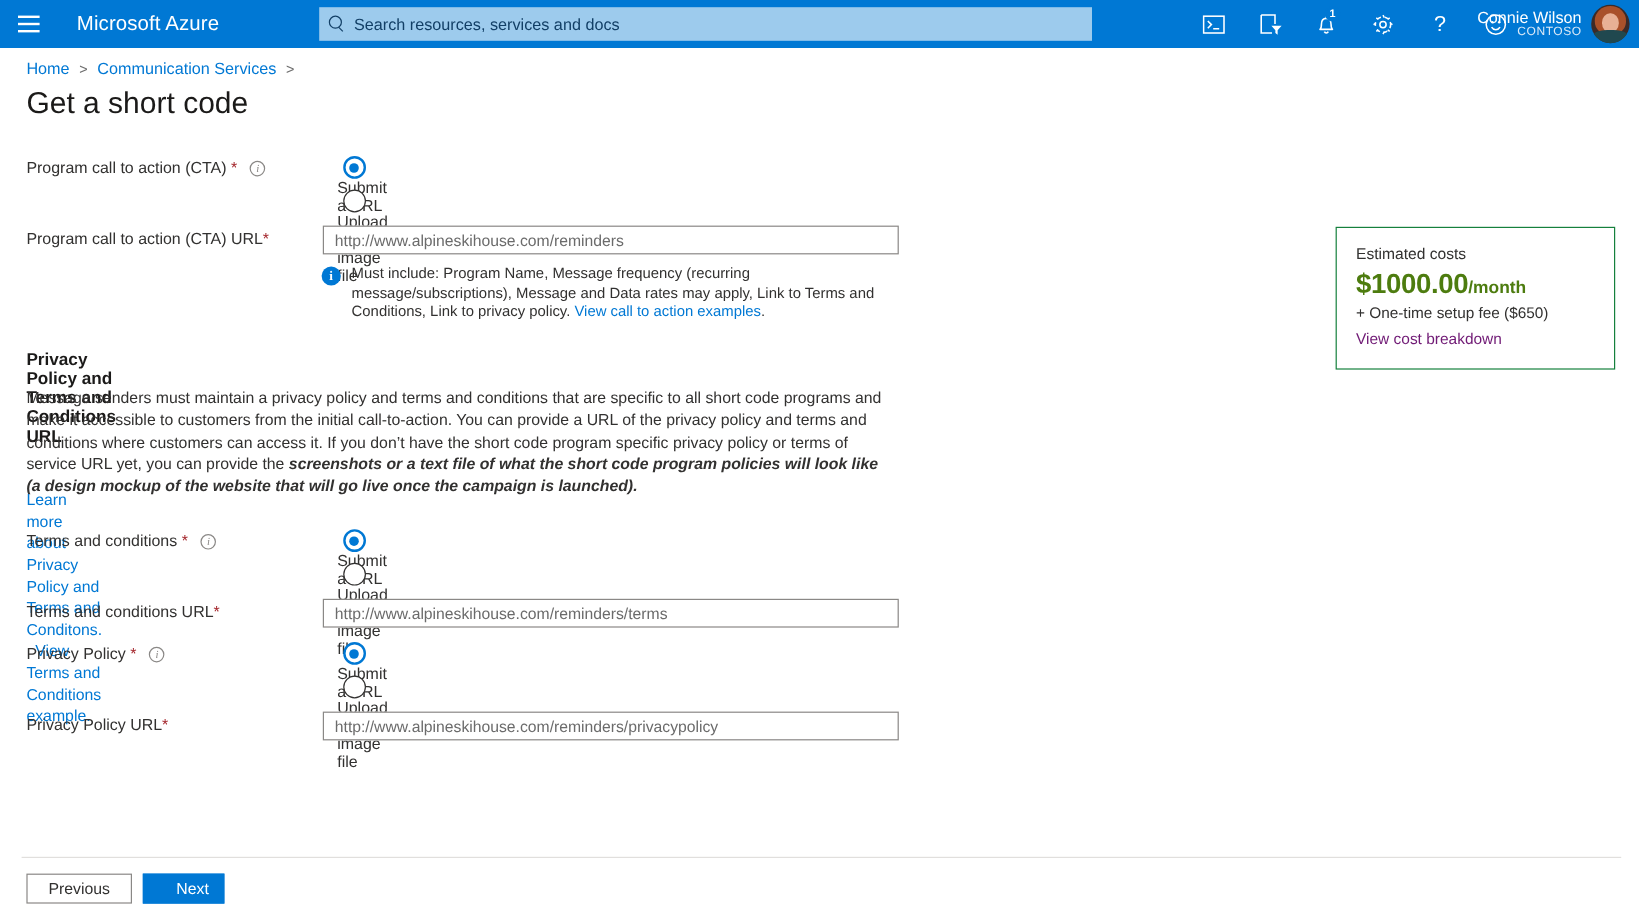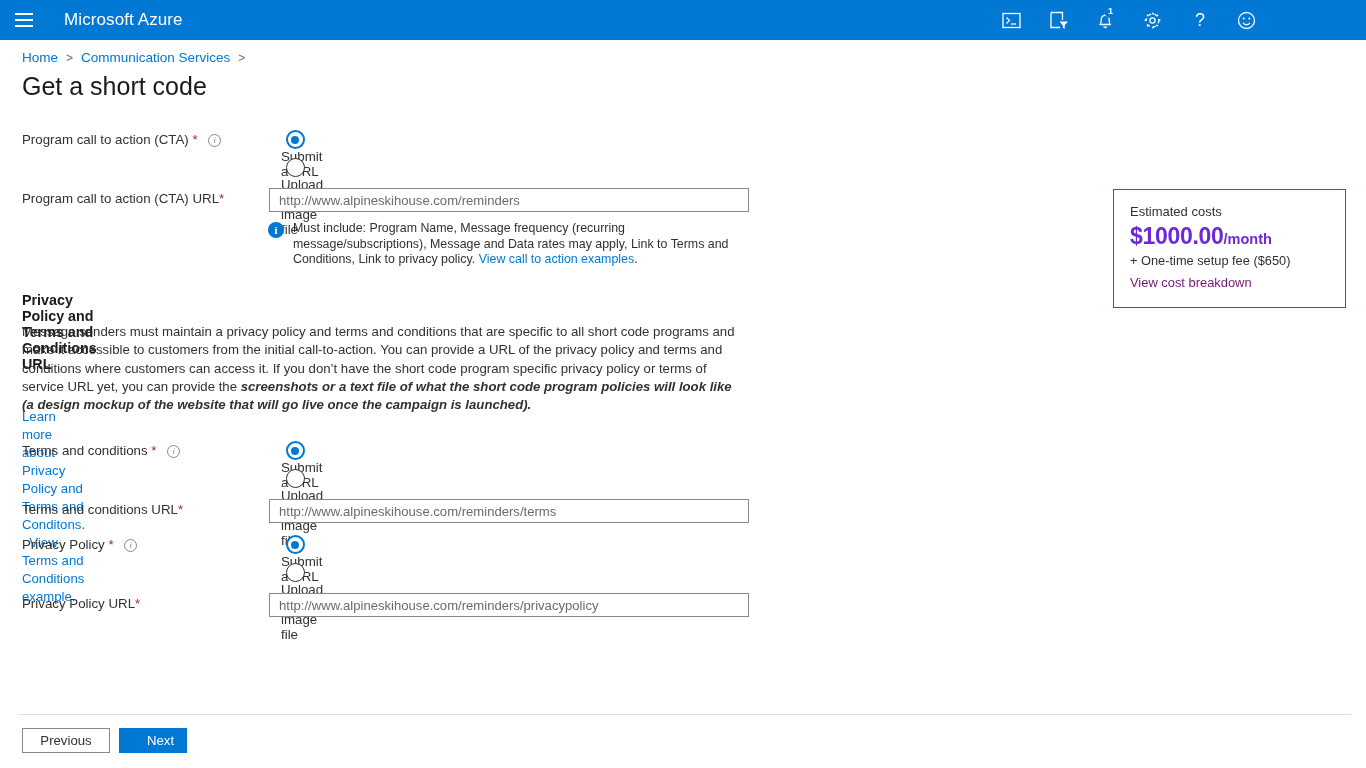--- a/index.html
+++ b/index.html
@@ -195,21 +195,21 @@
   .links a { color: #0078d4; text-decoration: none; cursor: pointer; }
 
   
   .costcard {
     position: absolute; left: 1113px; top: 189px;
     width: 233px; height: 119px;
     border: 1px solid #15803d; background: #ffffff;
     padding: 14px 16px;
   }
   .cc-title { font-size: 13px; color: #323130; }
-  .cc-price { margin-top: 4px; color: #6d28d9; }
+  .cc-price { margin-top: 4px; color: #4d7c0f; }
   .cc-price .big { font-size: 23px; font-weight: 600; letter-spacing: -.3px; }
   .cc-price .unit { font-size: 14.5px; font-weight: 600; }
   .cc-fee { margin-top: 3px; font-size: 12.8px; color: #323130; }
   .cc-link { margin-top: 7px; font-size: 12.9px; color: #701a75; cursor: pointer; }
 
   
   .footer-sep {
     position: absolute; left: 18px; top: 714px;
     width: 1333px; height: 1px; background: #e1dfdd;
   }
@@ -222,20 +222,24 @@
 </style>
 </head>
 <body>
 
 <div class="topbar">
   <div class="hamburger">
       <span></span>
     </div>
   <div class="brand">Microsoft Azure</div>
 
+  <div class="searchwrap">
+    <span class="mag"></span>
+    <span class="ph">Search resources, services and docs</span>
+  </div>
 
   <div class="tb-icons">
     <div class="tb-icon">
       <svg width="19" height="17" viewBox="0 0 19 17" fill="none">
         <rect x="1" y="1.5" width="17" height="14" stroke="#ffffff" stroke-width="1.3"></rect>
         <path d="M4.5 5.5 L7.5 8.5 L4.5 11.5" stroke="#ffffff" stroke-width="1.3" fill="none"></path>
         <path d="M9 12 H14" stroke="#ffffff" stroke-width="1.3"></path>
       </svg>
     </div>
     <div class="tb-icon">
@@ -269,20 +273,31 @@
     <div class="tb-icon">
       <svg width="19" height="19" viewBox="0 0 19 19" fill="none">
         <circle cx="9.5" cy="9.5" r="8" stroke="#ffffff" stroke-width="1.3"></circle>
         <circle cx="6.7" cy="7.6" r="1" fill="#ffffff"></circle>
         <circle cx="12.3" cy="7.6" r="1" fill="#ffffff"></circle>
         <path d="M6 11.7 A4 4 0 0 0 13 11.7" stroke="#ffffff" stroke-width="1.3" fill="none"></path>
       </svg>
     </div>
   </div>
 
+  <div class="acct">
+    <div class="acct-text">
+      <div class="acct-name">Connie Wilson</div>
+      <div class="acct-org">CONTOSO</div>
+    </div>
+    <div class="avatar">
+      <div class="hair"></div>
+      <div class="face"></div>
+      <div class="body"></div>
+    </div>
+  </div>
 </div>
 
 <div class="crumbs">
   <a>Home</a>
   <span class="sep">&gt;</span>
   <a>Communication Services</a>
   <span class="sep">&gt;</span>
 </div>
 
 <div class="page-title">Get a short code</div>

